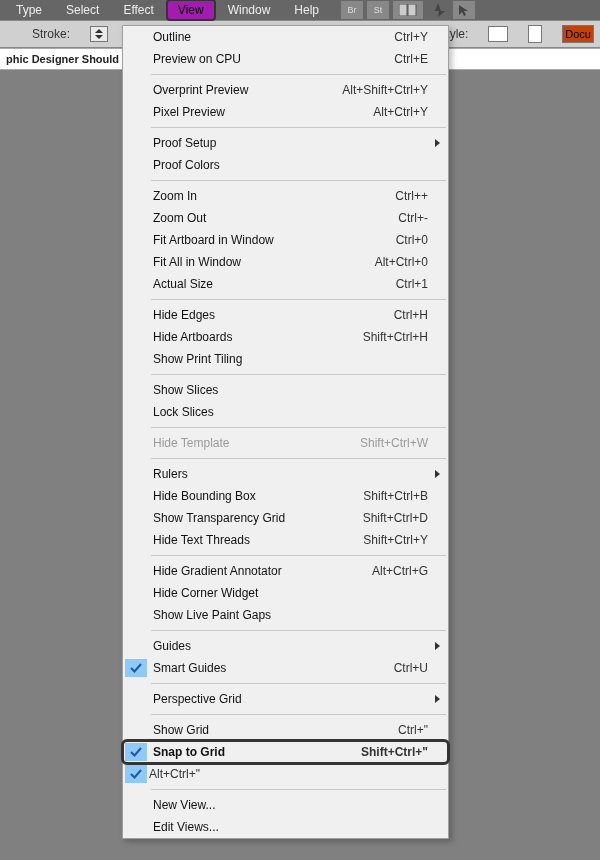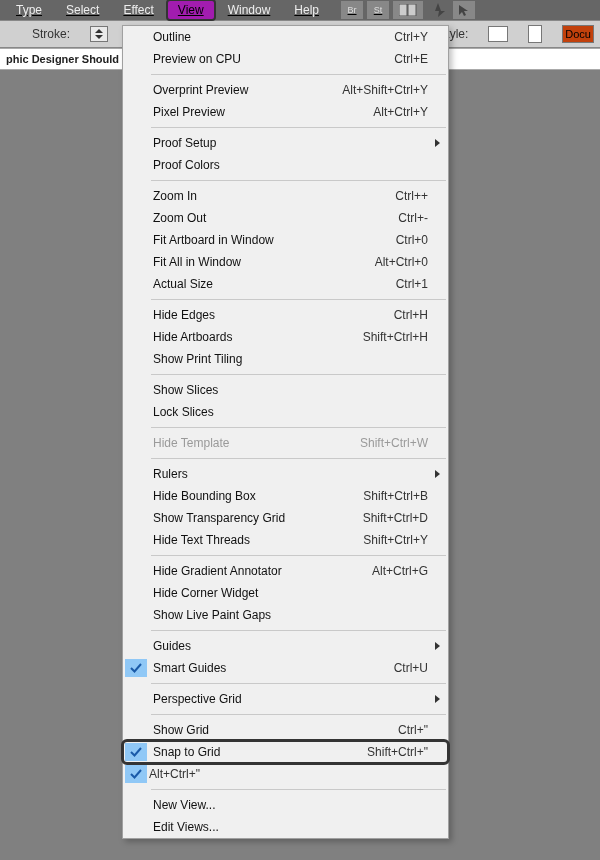--- a/index.html
+++ b/index.html
@@ -12,21 +12,20 @@
     height: 860px;
     overflow: hidden;
     color: #000;
   }
   .menubar {
     height: 20px;
     background: #666666;
     display: flex;
     align-items: center;
     padding-left: 4px;
-    text-decoration: underline;
   }
   .menubar-item {
     color: #eee;
     padding: 4px 12px;
     cursor: default;
   }
   .menubar-item.active {
     background: #a21caf;
     color: #000;
     border: 2px solid #343434;
@@ -127,20 +126,21 @@
     margin:4px 2px 4px 28px;
   }
   .check {
     width:22px;height:18px;
     background:#90c8f6;
     display:flex;align-items:center;justify-content:center;
   }
   .check svg{width:12px;height:12px;}
   .highlight-wrap{
     position:relative;
+    font-weight:bold;
   }
   .highlight-border{
     position:absolute;
     left:-2px; right:-2px;
     top:-2px; bottom:-2px;
     border:3px solid #343434;
     border-radius:6px;
     pointer-events:none;
   }
 </style>

